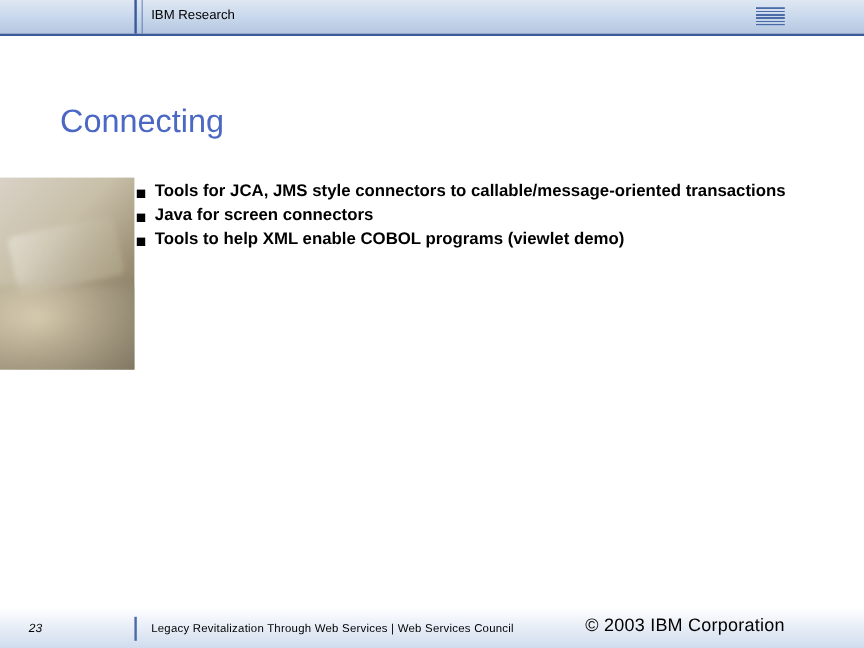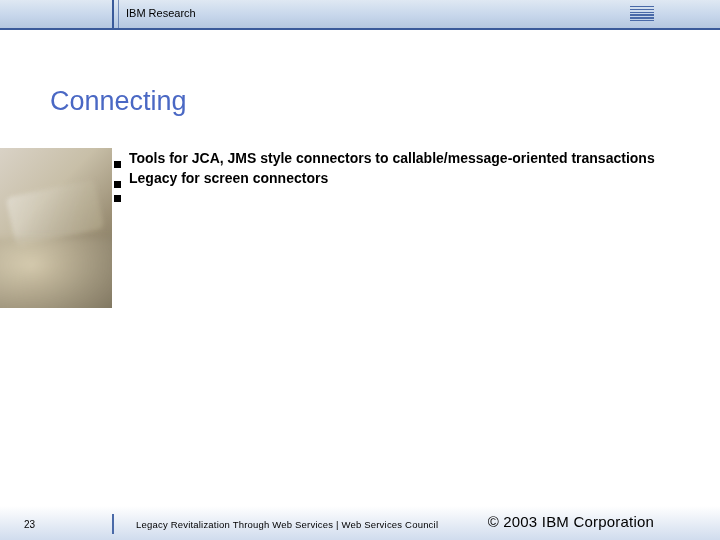--- a/index.html
+++ b/index.html
@@ -10,26 +10,26 @@
   .vline-outer { position: absolute; top: 0; left: 112px; width: 2px; height: 28px; background: #3a5a9a; }
   .vline-inner { position: absolute; top: 0; left: 118px; width: 1px; height: 28px; background: #3a5a9a; opacity: .6; }
   .brand-label { position: absolute; top: 7px; left: 126px; font-size: 11px; color: #000; }
   .ibm-logo { position: absolute; top: 6px; right: 14px; display: flex; gap: 1px; }
   .ibm-logo .bar { width: 24px; height: 15px; background: repeating-linear-gradient(to bottom, #4a6aa8 0 1.4px, transparent 1.4px 2.8px); }
   .title { position: absolute; top: 86px; left: 18px; font-size: 27px; color: #4a68c4; font-weight: 400; margin-left: 32px; }
   .photo { position: absolute; top: 148px; left: 0; width: 112px; height: 160px; background: linear-gradient(135deg, #d9d2c6 0%, #c8bfa8 35%, #9c9076 65%, #6e6650 100%); overflow: hidden; }
   .photo::before { content: ""; position: absolute; left: 10px; top: 40px; width: 90px; height: 50px; background: linear-gradient(120deg, rgba(255,255,255,.35), rgba(180,170,140,.6)); transform: rotate(-12deg); filter: blur(2px); border-radius: 6px; }
   .photo::after { content: ""; position: absolute; left: -10px; top: 90px; width: 140px; height: 90px; background: radial-gradient(ellipse at 30% 30%, rgba(240,230,200,.6), rgba(110,100,80,.8)); filter: blur(3px); }
   .bullets { position: absolute; top: 149px; left: 114px; width: 590px; }
-  .bullets li { list-style: none; display: flex; align-items: flex-end; font-size: 14px; font-weight: 700; color: #000; line-height: 1.35; margin-bottom: 1px; }
+  .bullets li { list-style: none; display: flex; align-items: center; font-size: 14px; font-weight: 700; color: #000; line-height: 1.35; margin-bottom: 1px; }
   .sq { flex: 0 0 auto; width: 7px; height: 7px; background: #000; margin: 6px 8px 0 0; }
   .footer-gradient { position: absolute; left: 0; bottom: 0; width: 720px; height: 34px; background: linear-gradient(to top, #d0dcee 0%, rgba(208,220,238,0) 100%); }
-  .page-num { position: absolute; left: 24px; bottom: 10px; font-size: 10px; color: #000; }
+  .page-num { position: absolute; left: 24px; bottom: 10px; font-size: 10px; color: #000; font-style: italic; }
   .foot-vline { position: absolute; left: 112px; bottom: 6px; width: 2px; height: 20px; background: #4a6aa8; }
-  .foot-text { position: absolute; left: 136px; bottom: 10px; font-size: 9.5px; color: #000; letter-spacing: .2px; }
+  .foot-text { position: absolute; left: 126px; bottom: 10px; font-size: 9.5px; color: #000; letter-spacing: .2px; }
   .copyright { position: absolute; right: 14px; bottom: 10px; font-size: 15px; color: #000; letter-spacing: .2px; margin-top: 12px; }
 </style>
 </head>
 <body>
 
 <div class="slide">
   <div class="topbar"></div>
   <div class="topbar-underline"></div>
   <div class="vline-outer"></div>
   <div class="vline-inner"></div>
@@ -42,24 +42,25 @@
 
   <div class="photo"></div>
 
   <ul class="bullets">
     <li>
         <span class="sq"></span>
         <span>Tools for JCA, JMS style connectors to callable/message-oriented transactions</span>
       </li>
     <li>
         <span class="sq"></span>
-        <span>Legacy for screen connectors</span>
+        <span>Java for screen connectors</span>
       </li>
     <li>
         <span class="sq"></span>
+        <span>Tools to help XML enable COBOL programs (viewlet demo)</span>
       </li>
   </ul>
 
   <div class="footer-gradient"></div>
   <div class="page-num">23</div>
   <div class="foot-vline"></div>
   <div class="foot-text">Legacy Revitalization Through Web Services  |  Web Services Council</div>
   <div class="copyright">© 2003 IBM Corporation</div>
 </div>
 

